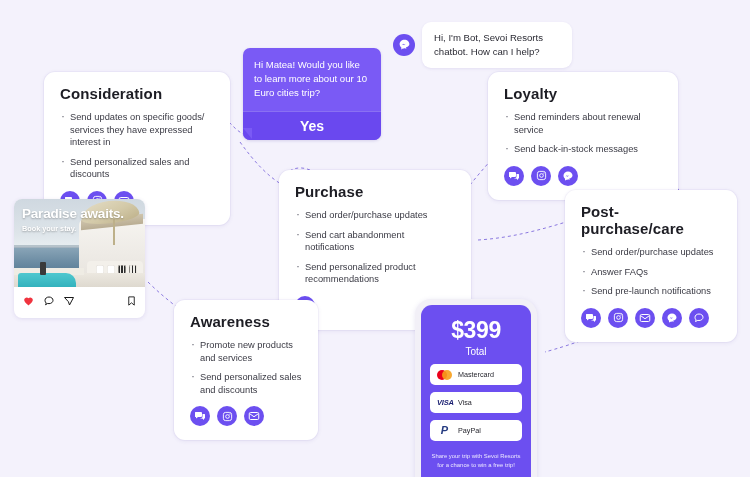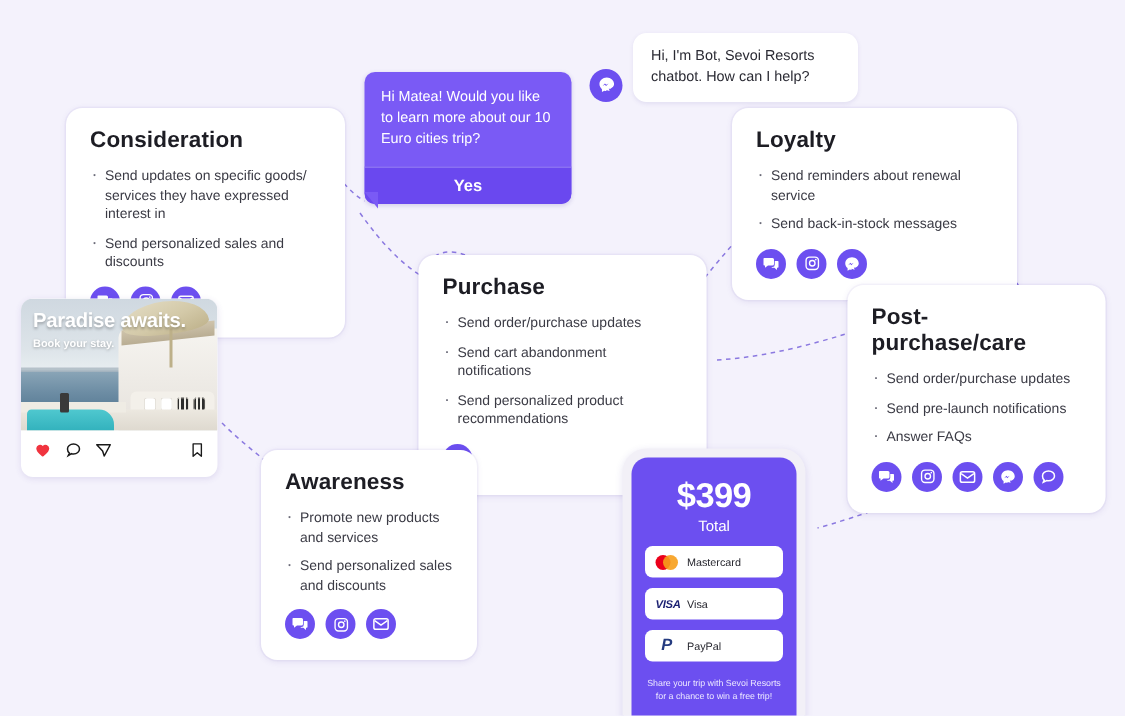--- a/index.html
+++ b/index.html
@@ -44,32 +44,32 @@
   
   #chat-bubble {
     position: absolute; left: 243px; top: 48px; width: 138px;
     background: #7a5af5; border-radius: 7px; overflow: hidden;
     box-shadow: 0 1px 3px rgba(80,60,160,.18);
   }
   #chat-bubble .msg {
     padding: 10px 11px 11px 11px; color: #fff; font-size: 9.6px; line-height: 1.45;
   }
   #chat-bubble .opt {
-    background: #6a48ef; color: #fff; font-size: 11px; font-weight: 700;
+    background: #6a48ef; color: #fff; font-size: 14px; font-weight: 700;
     text-align: center; padding: 6px 0 6px 0; border-top: 1px solid rgba(255,255,255,.22);
   }
   #bubble-tail {
     position: absolute; left: 243px; top: 128px;
     width: 0; height: 0;
     border-top: 11px solid #7a5af5;
     border-left: 9px solid transparent;
   }
 
   
-  #bot-row { position: absolute; left: 393px; top: 22px; display: flex; align-items: flex-end; gap: 7px; }
+  #bot-row { position: absolute; left: 393px; top: 22px; display: flex; align-items: center; gap: 7px; }
   #bot-avatar { width: 22px; height: 22px; border-radius: 50%; background: #6c4ff0;
                 display:flex; align-items:center; justify-content:center; }
   #bot-bubble {
     background: #ffffff; border-radius: 9px; padding: 9px 12px;
     font-size: 9.6px; color: #2a2a33; line-height: 1.45; max-width: 150px;
     box-shadow: 0 1px 3px rgba(80,60,160,.10);
   }
 
   
   #social-post {
@@ -260,22 +260,22 @@
             <path d="M3.5 7.5l8.5 6 8.5-6" fill="none" stroke="#fff" stroke-width="2"></path>
           </svg>
         </span>
     </div>
   </div>
 
   <div class="card" style="left:565px; top:190px; width:172px;">
     <h3>Post-purchase/care</h3>
     <ul>
       <li>Send order/purchase updates</li>
+      <li>Answer FAQs</li>
       <li>Send pre-launch notifications</li>
-      <li>Answer FAQs</li>
     </ul>
     <div class="iconrow">
       <span class="ic">
           <svg width="12" height="12" viewBox="0 0 24 24">
             <path fill="#fff" d="M3 4h11a2 2 0 012 2v6a2 2 0 01-2 2H8l-4 3v-3H3a1 1 0 01-1-1V5a1 1 0 011-1z"></path>
             <path fill="#fff" d="M18 8h3a1 1 0 011 1v7a1 1 0 01-1 1h-1v3l-3.5-3H13v-1h1a3 3 0 003-3V8z"></path>
           </svg>
         </span>
       <span class="ic">
           <svg width="11" height="11" viewBox="0 0 24 24">

